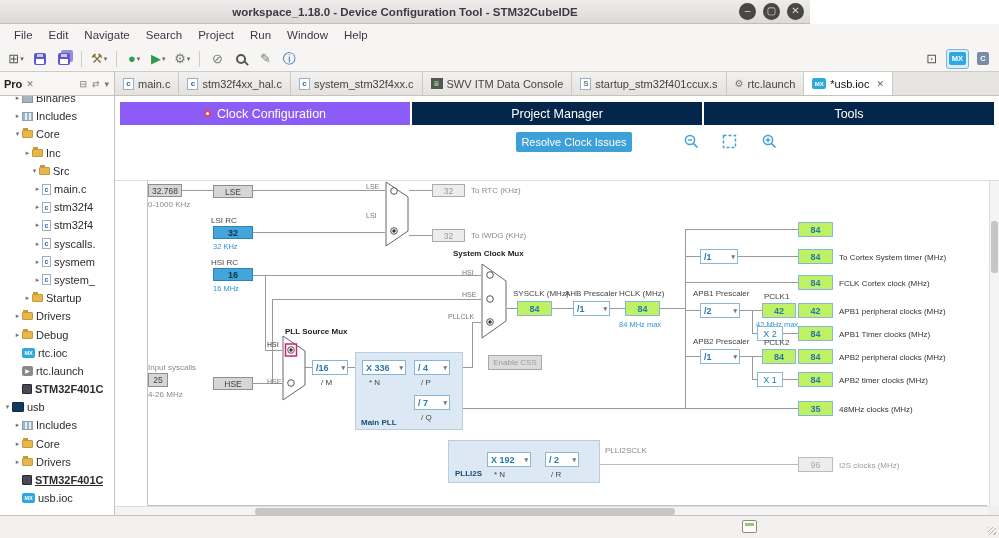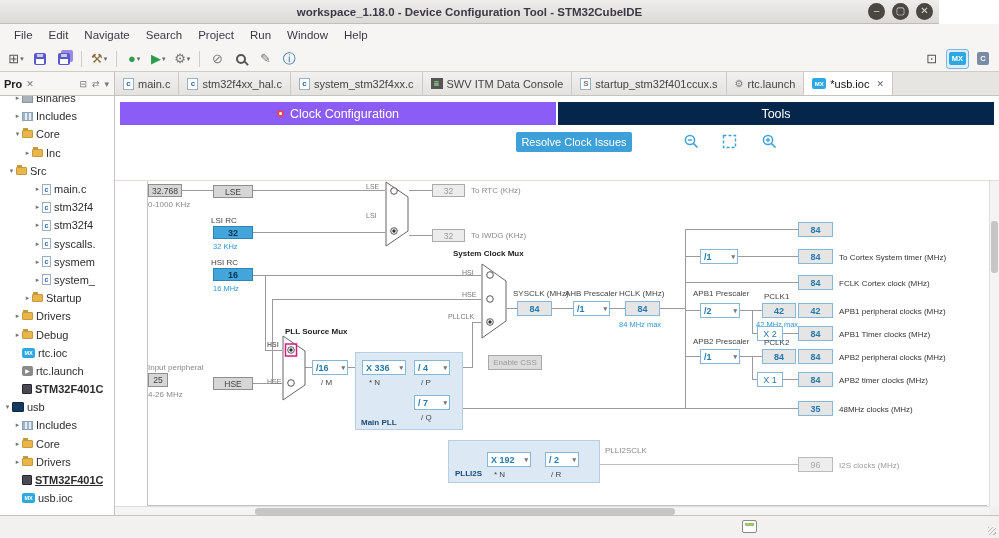--- a/index.html
+++ b/index.html
@@ -1,20 +1,20 @@
 <!DOCTYPE html>
 <html><head>
 <meta charset="utf-8">
 <style>
   *{margin:0;padding:0;box-sizing:border-box}
   body{font-family:"Liberation Sans",sans-serif;background:#888}
   .app{position:relative;width:999px;height:538px;background:#fff;overflow:hidden;font-size:12px;color:#333}
 
   
-  .titlebar{position:absolute;left:0;top:0;width:939px;height:24px;background:linear-gradient(#efedeb,#dcdad7);border-bottom:1px solid #c1beba;display:flex;align-items:center;justify-content:center}
+  .titlebar{position:absolute;left:0;top:0;width:810px;height:24px;background:linear-gradient(#efedeb,#dcdad7);border-bottom:1px solid #c1beba;display:flex;align-items:center;justify-content:center}
   .titlebar .title{font-weight:bold;font-size:11.5px;color:#3d3846}
   .winbtns{position:absolute;right:6px;top:3px;display:flex;gap:7px}
   .winbtn{width:17px;height:17px;border-radius:50%;background:#4a4642;color:#ddd;font-size:10px;line-height:15px;text-align:center;cursor:pointer}
 
   
   .menubar{position:absolute;top:24px;left:0;width:999px;height:22px;background:#f6f5f4;display:flex;align-items:center;padding-left:6px}
   .menu-item{padding:2px 8px;font-size:11.5px;color:#3d3846;cursor:pointer}
 
   
   .toolbar{position:absolute;top:46px;left:0;width:999px;height:26px;background:#f6f5f4;border-bottom:1px solid #cfccc7;display:flex;align-items:center;padding:0 6px;gap:4px}
@@ -82,21 +82,21 @@
   .dot{width:7px;height:7px;border-radius:50%;background:#fff;border:2px solid #e0485a;margin-right:6px}
   .actionbar{position:relative;height:28px;background:#fff}
   .resolve{position:absolute;left:401px;top:4px;width:116px;height:20px;background:#3da0d8;color:#fff;font-size:11px;border-radius:2px;display:flex;align-items:center;justify-content:center;cursor:pointer}
   .zbtn{position:absolute;top:5px;width:17px;height:17px;cursor:pointer}
 
   
   .canvas{position:absolute;top:84px;left:0;width:884px;height:335px;background:#fff;border-top:1px solid #e0ddd8;overflow:hidden}
   .ln{position:absolute;background:#9a9a9a}
   .ln.lt{background:#bcbcbc}
   .ln.fr{background:#c4c4c4}
-  .vbox{position:absolute;width:35px;height:15px;background:#e5e5e5;border:1px solid #86b7d9;color:#2579ad;font-size:9px;font-weight:bold;display:flex;align-items:center;justify-content:center}
+  .vbox{position:absolute;width:35px;height:15px;background:#bef264;border:1px solid #86b7d9;color:#2579ad;font-size:9px;font-weight:bold;display:flex;align-items:center;justify-content:center}
   .vbox.w34{width:34px}
   .vbox.dis{background:#ededed;border-color:#bbb;color:#aaa;font-weight:normal}
   .bluebox{position:absolute;width:40px;height:13px;background:#43a5da;border:1px solid #2b84b5;color:#0a334f;font-size:9px;font-weight:bold;display:flex;align-items:center;justify-content:center}
   .graybox{position:absolute;background:#d6d6d6;border:1px solid #8f8f8f;color:#444;font-size:8.5px;display:flex;align-items:center;justify-content:center}
   .grayval{position:absolute;background:#ececec;border:1px solid #ababab;color:#9a9a9a;font-size:8.5px;display:flex;align-items:center;justify-content:center}
   .dd{position:absolute;height:15px;background:#fff;border:1px solid #86b7d9;color:#2579ad;font-size:9px;font-weight:bold;display:flex;align-items:center;justify-content:space-between;padding:0 2px 0 3px;cursor:pointer}
   .dd::after{content:"▾";font-size:7px;color:#777;margin-left:2px}
   .xbox{position:absolute;width:26px;height:15px;background:#fff;border:1px solid #86b7d9;color:#2579ad;font-size:9px;display:flex;align-items:center;justify-content:center}
   .lbl{position:absolute;font-size:8px;color:#444;white-space:nowrap}
   .lbl.b{font-weight:bold;color:#222}
@@ -256,21 +256,21 @@
       <div class="trow" style="padding-left:13px">
           <span class="exp o"></span>
           <span class="i i-folder"></span>
           <span class="tl">Core</span>
         </div>
       <div class="trow" style="padding-left:23px">
           <span class="exp c"></span>
           <span class="i i-folder"></span>
           <span class="tl">Inc</span>
         </div>
-      <div class="trow" style="padding-left:7px">
+      <div class="trow" style="padding-left:30px">
           <span class="exp o"></span>
           <span class="i i-folder"></span>
           <span class="tl">Src</span>
         </div>
       <div class="trow" style="padding-left:33px">
           <span class="exp c"></span>
           <span class="i i-c">c</span>
           <span class="tl">main.c</span>
         </div>
       <div class="trow" style="padding-left:33px">
@@ -356,20 +356,23 @@
     </div>
   </div>
 
   <div class="content">
 
 
     <div class="cfgtabs">
       <div class="cfgtab active">
           <span class="dot"></span>
           <span>Clock Configuration</span>
+        </div>
+      <div class="cfgtab">
+          <span>Project Manager</span>
         </div>
       <div class="cfgtab">
           <span>Tools</span>
         </div>
     </div>
 
     <div class="actionbar">
       <div class="resolve">Resolve Clock Issues</div>
       <span class="zbtn" style="left:568px">
         <svg width="17" height="17">
@@ -445,21 +448,21 @@
 
       <div class="graybox" style="left:33px;top:3px;width:34px;height:13px">32.768</div>
       <div class="lbl gray" style="left:33px;top:19px">0-1000 KHz</div>
       <div class="graybox" style="left:98px;top:4px;width:40px;height:13px">LSE</div>
       <div class="lbl" style="left:96px;top:35px">LSI RC</div>
       <div class="bluebox" style="left:98px;top:45px">32</div>
       <div class="lbl blue" style="left:98px;top:61px">32 KHz</div>
       <div class="lbl" style="left:96px;top:77px">HSI RC</div>
       <div class="bluebox" style="left:98px;top:87px">16</div>
       <div class="lbl blue" style="left:98px;top:103px">16 MHz</div>
-      <div class="lbl gray" style="left:33px;top:182px">Input peripheral</div>
+      <div class="lbl gray" style="left:33px;top:182px">Input syscalls</div>
       <div class="graybox" style="left:33px;top:192px;width:20px;height:14px">25</div>
       <div class="lbl gray" style="left:33px;top:209px">4-26 MHz</div>
       <div class="graybox" style="left:98px;top:196px;width:40px;height:13px">HSE</div>
 
       <div class="lbl tiny" style="left:251px;top:2px">LSE</div>
       <div class="lbl tiny" style="left:251px;top:31px">LSI</div>
       <div class="mux" style="left:270px;top:0">
         <svg width="24" height="66">
           <polygon points="1,1 23,16 23,50 1,65" fill="#fff" stroke="#666"></polygon>
           <circle cx="9" cy="10" r="3.3" fill="#fff" stroke="#555"></circle>

